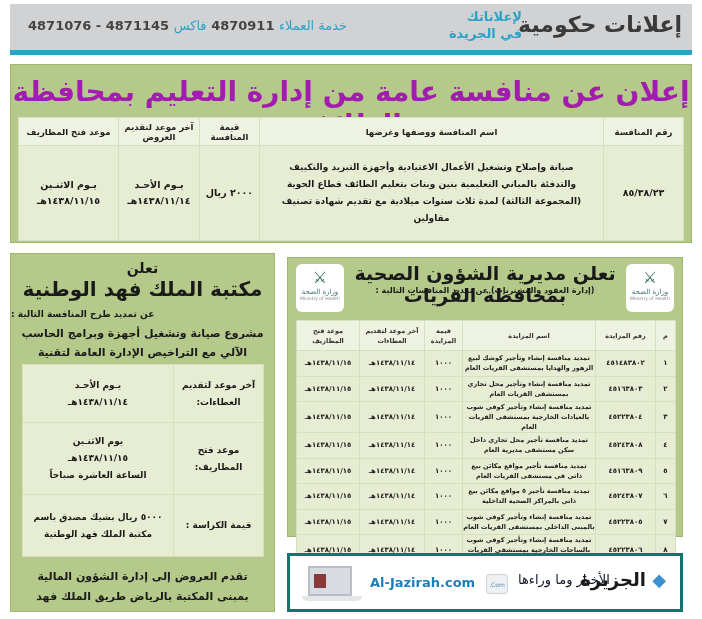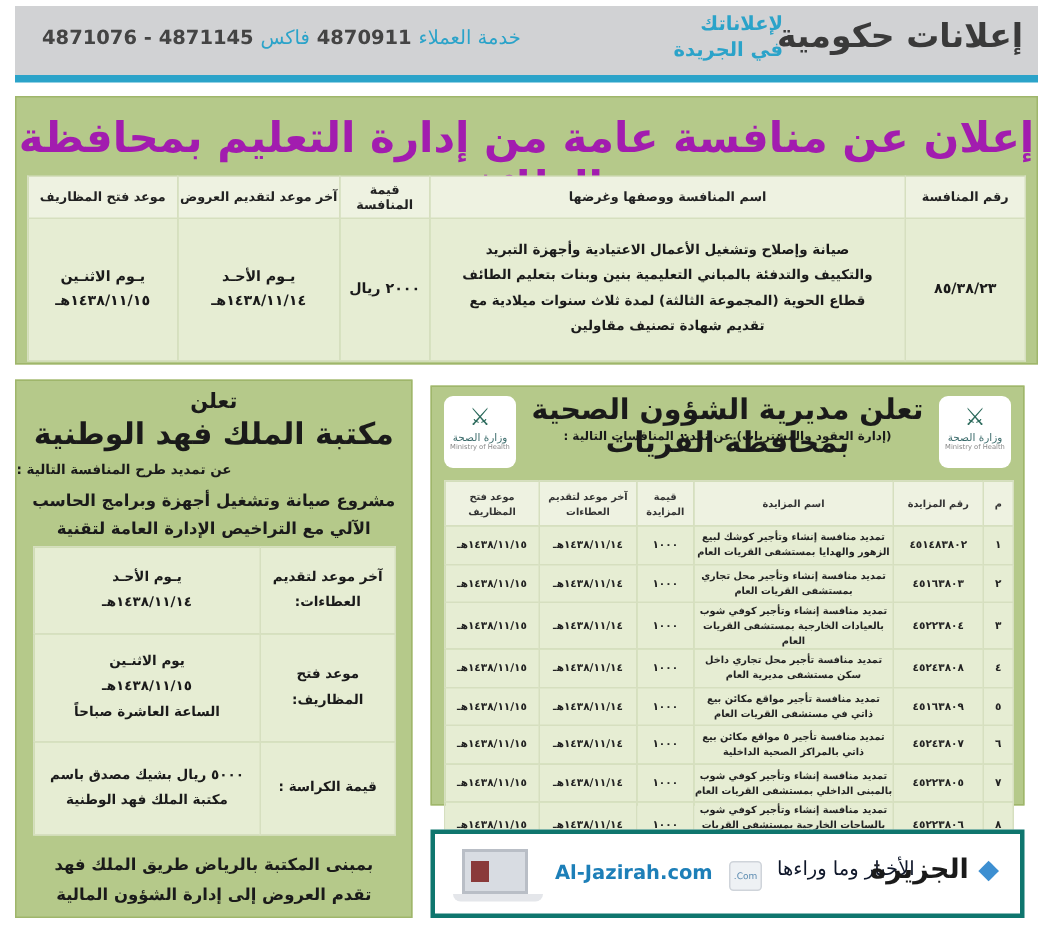--- a/index.html
+++ b/index.html
@@ -110,21 +110,21 @@
 <div class="header-bar"></div>
 
 <div class="panel" id="taif">
   <div class="title">إعلان عن منافسة عامة من إدارة التعليم بمحافظة الطائف</div>
   <table class="inner-table">
     <tbody>
         <tr>
       <th style="width:80px">رقم المنافسة</th>
       <th>اسم المنافسة ووصفها وغرضها</th>
       <th style="width:60px">قيمة المنافسة</th>
-      <th style="width:108px">آخر موعد لتقديم العروض</th>
+      <th style="width:81px">آخر موعد لتقديم العروض</th>
       <th style="width:100px">موعد فتح المظاريف</th>
     </tr>
     <tr>
       <td>٨٥/٣٨/٢٣</td>
       <td class="desc">صيانة وإصلاح وتشغيل الأعمال الاعتيادية وأجهزة التبريد والتكييف والتدفئة بالمباني التعليمية بنين وبنات بتعليم الطائف قطاع الحوية (المجموعة الثالثة) لمدة ثلاث سنوات ميلادية مع تقديم شهادة تصنيف مقاولين</td>
       <td>٢٠٠٠ ريال</td>
       <td>
         <div>يـوم الأحـد</div>
         <div>١٤٣٨/١١/١٤هـ</div>
       </td>
@@ -162,22 +162,22 @@
     <tr>
       <td class="k" style="height:62px">قيمة الكراسة :</td>
       <td>
         <div>٥٠٠٠ ريال بشيك مصدق باسم</div>
         <div>مكتبة الملك فهد الوطنية</div>
       </td>
     </tr>
   </tbody>
     </table>
   <div class="foot">
+    <div>تقدم العروض إلى إدارة الشؤون المالية</div>
     <div>بمبنى المكتبة بالرياض طريق الملك فهد</div>
-    <div>تقدم العروض إلى إدارة الشؤون المالية</div>
   </div>
 </div>
 
 <div class="panel" id="qur">
   <div class="logo" style="right:8px">
     <div class="emb">⚔</div>
     <div>وزارة الصحة</div>
     <div class="en">Ministry of Health</div>
   </div>
   <div class="logo" style="left:8px">

